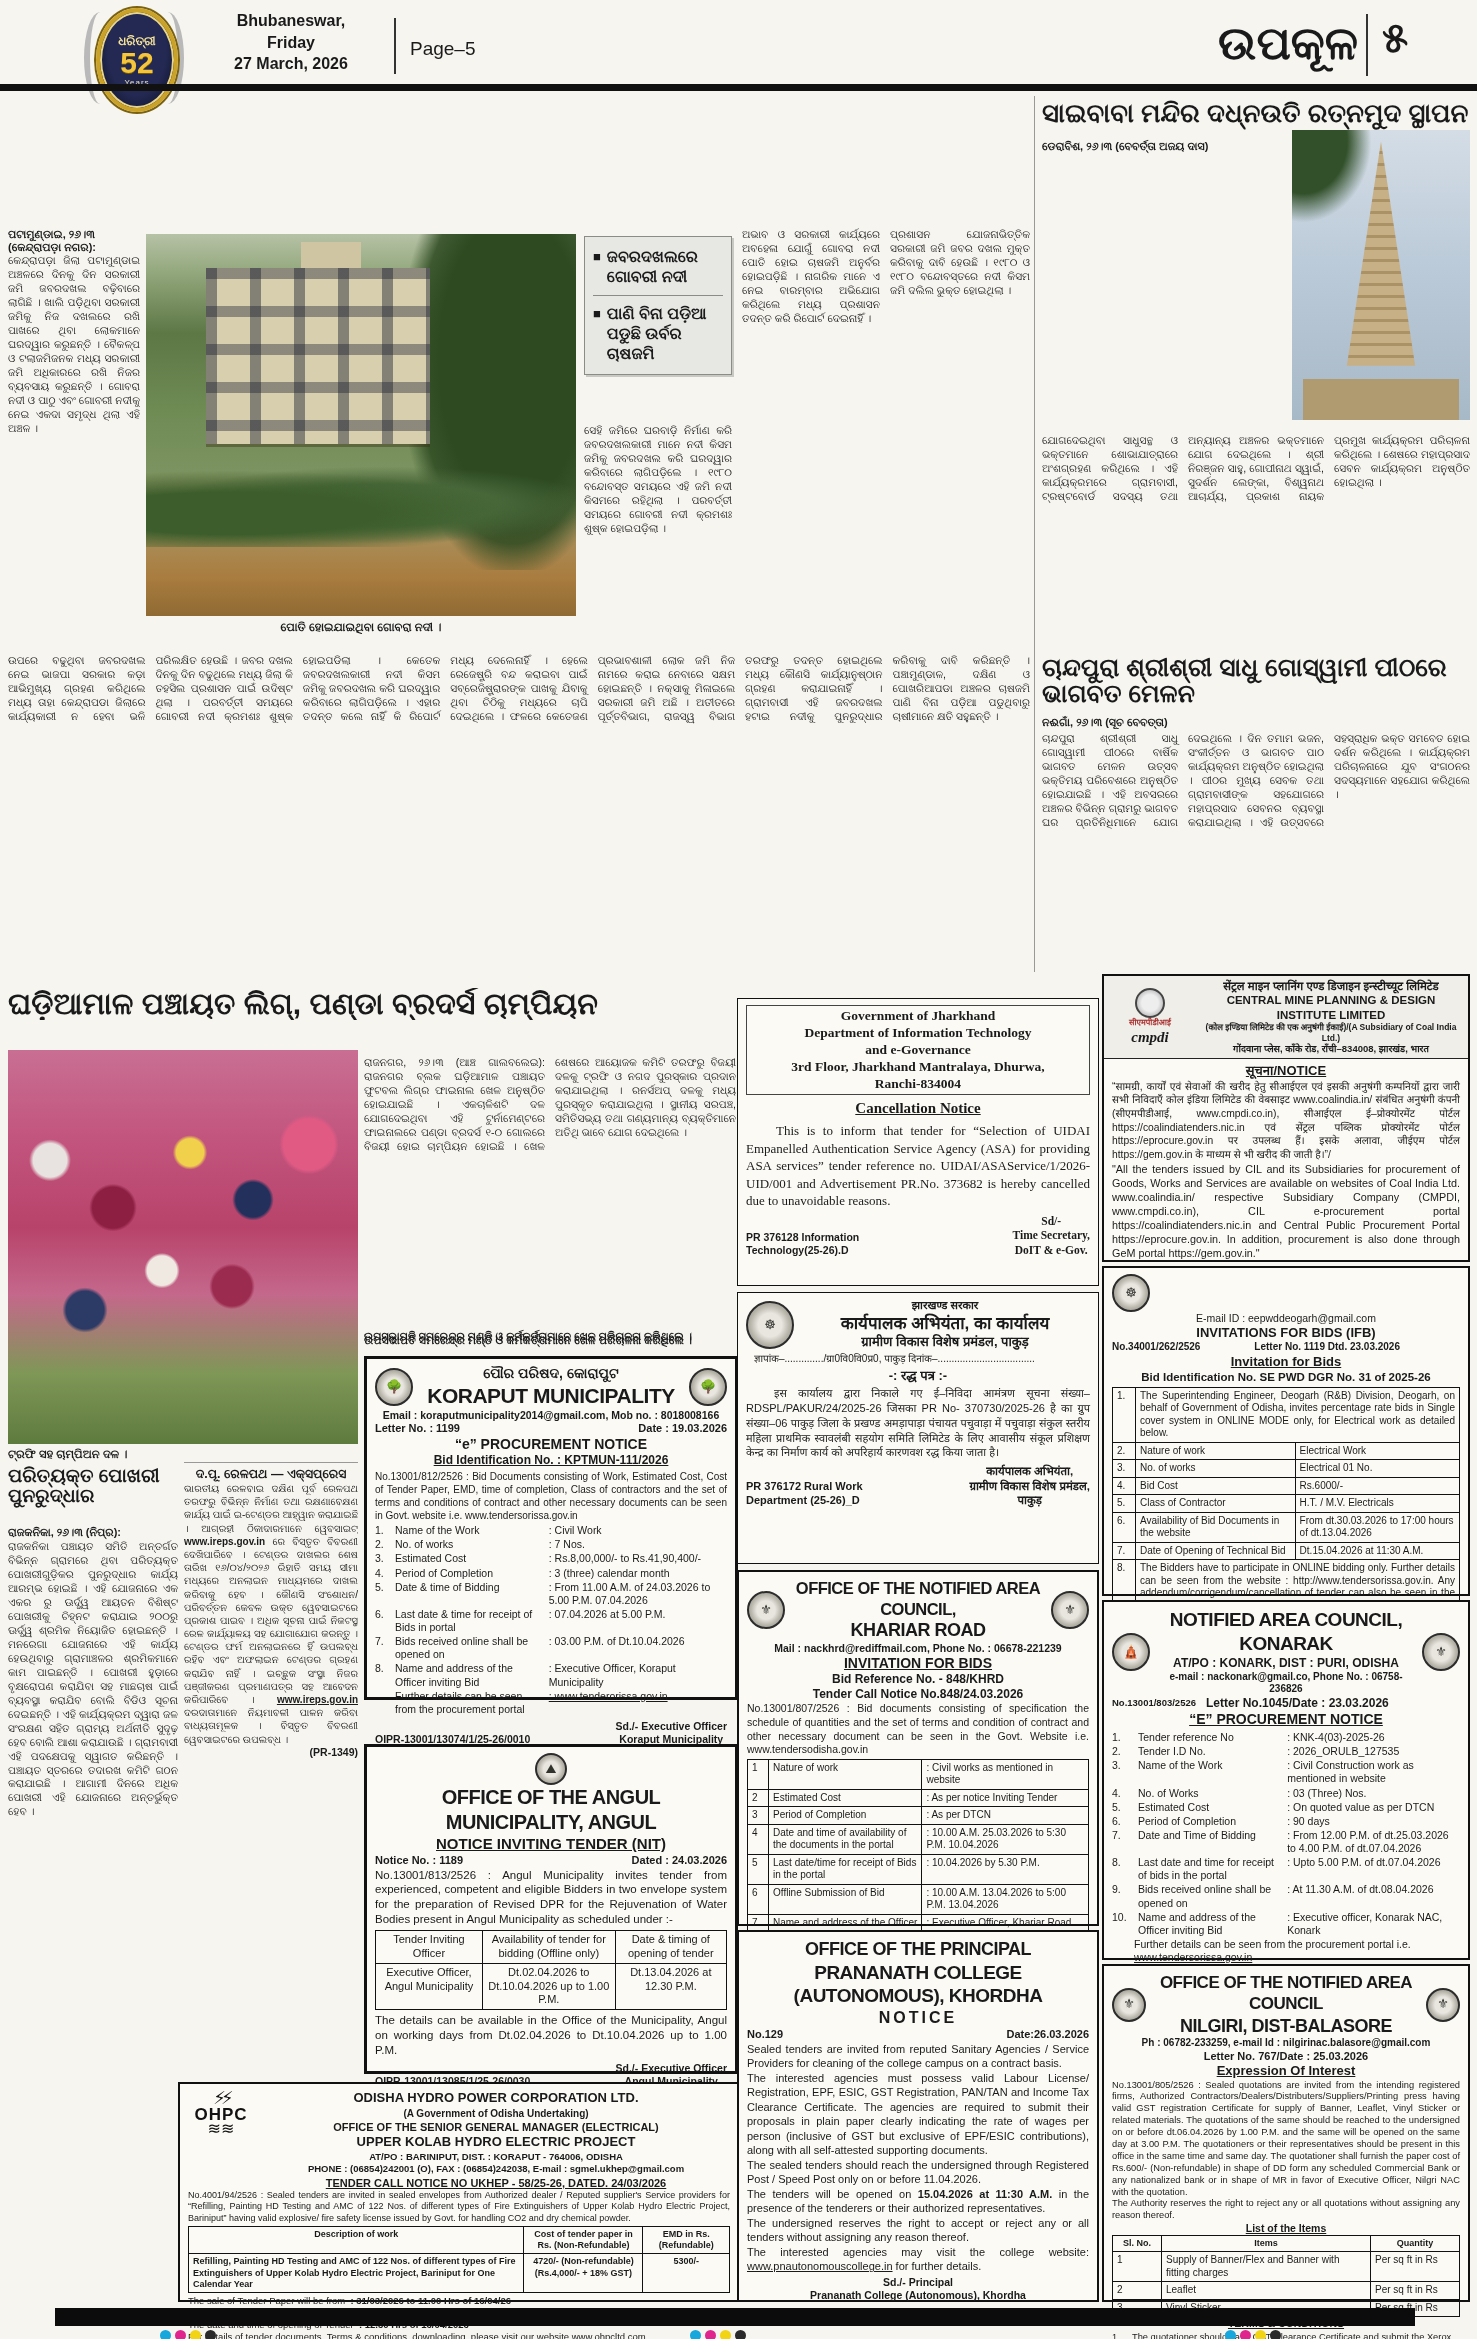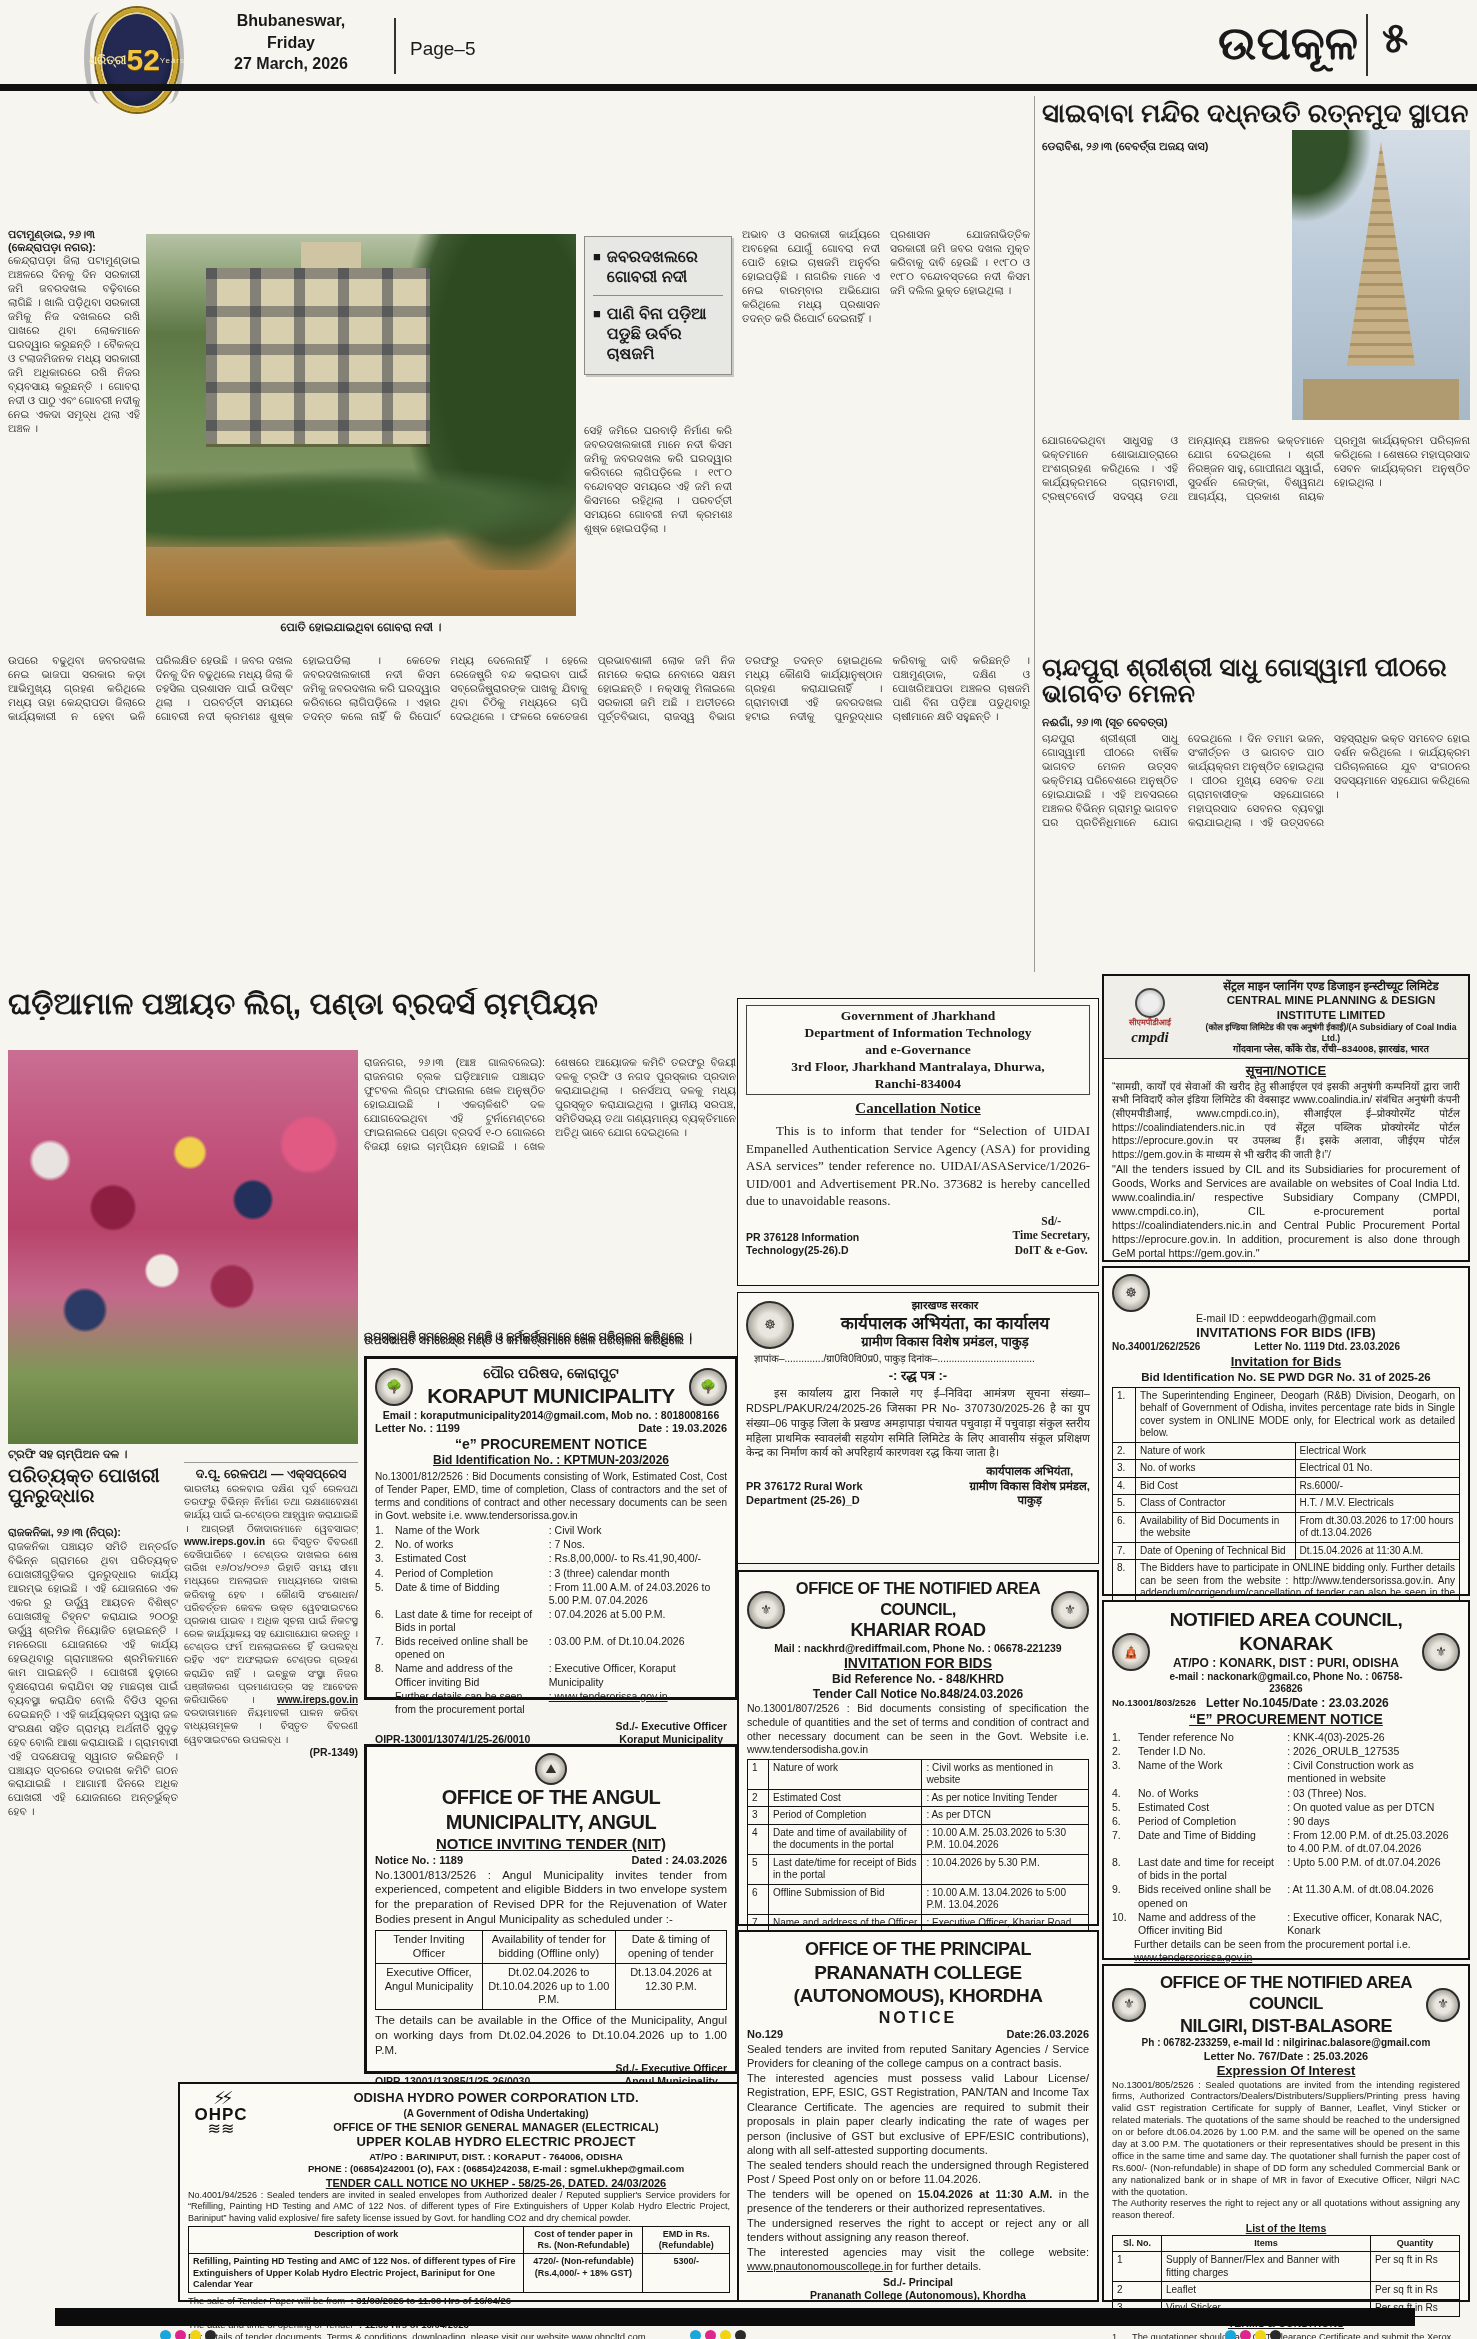--- a/index.html
+++ b/index.html
@@ -17,21 +17,21 @@
   .rule-thick{background:#111;}
   .vline{background:#333;width:2px;}
   .masthead{font-size:46px;font-weight:bold;}
   .anniv{width:92px;height:106px;}
   .anniv .arcL,.anniv .arcR{position:absolute;top:6px;width:26px;height:92px;border:6px solid #b9b9b9;border-radius:50%;}
   .anniv .arcL{left:-4px;border-right:none;border-top:none;border-bottom:none;}
   .anniv .arcR{right:-4px;border-left:none;border-top:none;border-bottom:none;}
   .medal{position:absolute;left:8px;top:2px;width:74px;height:96px;border-radius:50%;
          background:radial-gradient(ellipse at 50% 40%,#232952 0 55%,#151a38 78%,#0d1128 100%);
          border:4px solid #c9a227;box-shadow:0 0 0 2px #7a6210, inset 0 0 0 2px #e8d58a;
-         display:flex;align-items:center;justify-content:center;color:#f3cf56;}
+         display:flex;flex-direction:column;align-items:center;justify-content:center;color:#f3cf56;}
   .medal .brand{font-size:12px;font-weight:bold;color:#f7e49a;}
   .medal .num{font-size:30px;font-weight:bold;line-height:1;color:#f5c63d;text-shadow:0 1px 0 #7a5c00;}
   .medal .yrs{font-size:8px;color:#efe6c2;letter-spacing:1px;}
 
   
   .headline{font-weight:bold;line-height:1.05;}
   .dateline{font-weight:bold;font-size:11px;}
   .body-odia{font-size:10.6px;line-height:1.32;text-align:justify;word-break:break-word;}
   .caption{font-weight:bold;font-size:11.5px;}
   .hairline{background:#9a9a94;}
@@ -251,21 +251,21 @@
         <div class="t-big" style="font-size:21px;">KORAPUT MUNICIPALITY</div>
       </div>
       <div class="emblem">🌳</div>
     </div>
     <div class="ctr b" style="font-size:10.5px;">Email : koraputmunicipality2014@gmail.com, Mob no. : 8018008166</div>
     <div style="display:flex;justify-content:space-between;font-weight:bold;font-size:11px;">
       <span>Letter No. : 1199</span>
       <span>Date : 19.03.2026</span>
     </div>
     <div class="ctr b" style="font-size:14px;">“e” PROCUREMENT NOTICE</div>
-    <div class="ctr b u" style="font-size:12px;">Bid Identification No. : KPTMUN-203/2026</div>
+    <div class="ctr b u" style="font-size:12px;">Bid Identification No. : KPTMUN-111/2026</div>
     <div class="j" style="font-size:10px;line-height:1.3;margin:2px 0;">No.13001/812/2526 : Bid Documents consisting of Work, Estimated Cost, Cost of Tender Paper, EMD, time of completion, Class of contractors and the set of terms and conditions of contract and other necessary documents can be seen in Govt. website i.e. www.tendersorissa.gov.in</div>
     <div>
       <div class="kv">
           <span class="n">1.</span>
           <span class="l">Name of the Work</span>
           <span class="v">: Civil Work</span>
         </div>
       <div class="kv">
           <span class="n">2.</span>
           <span class="l">No. of works</span>

